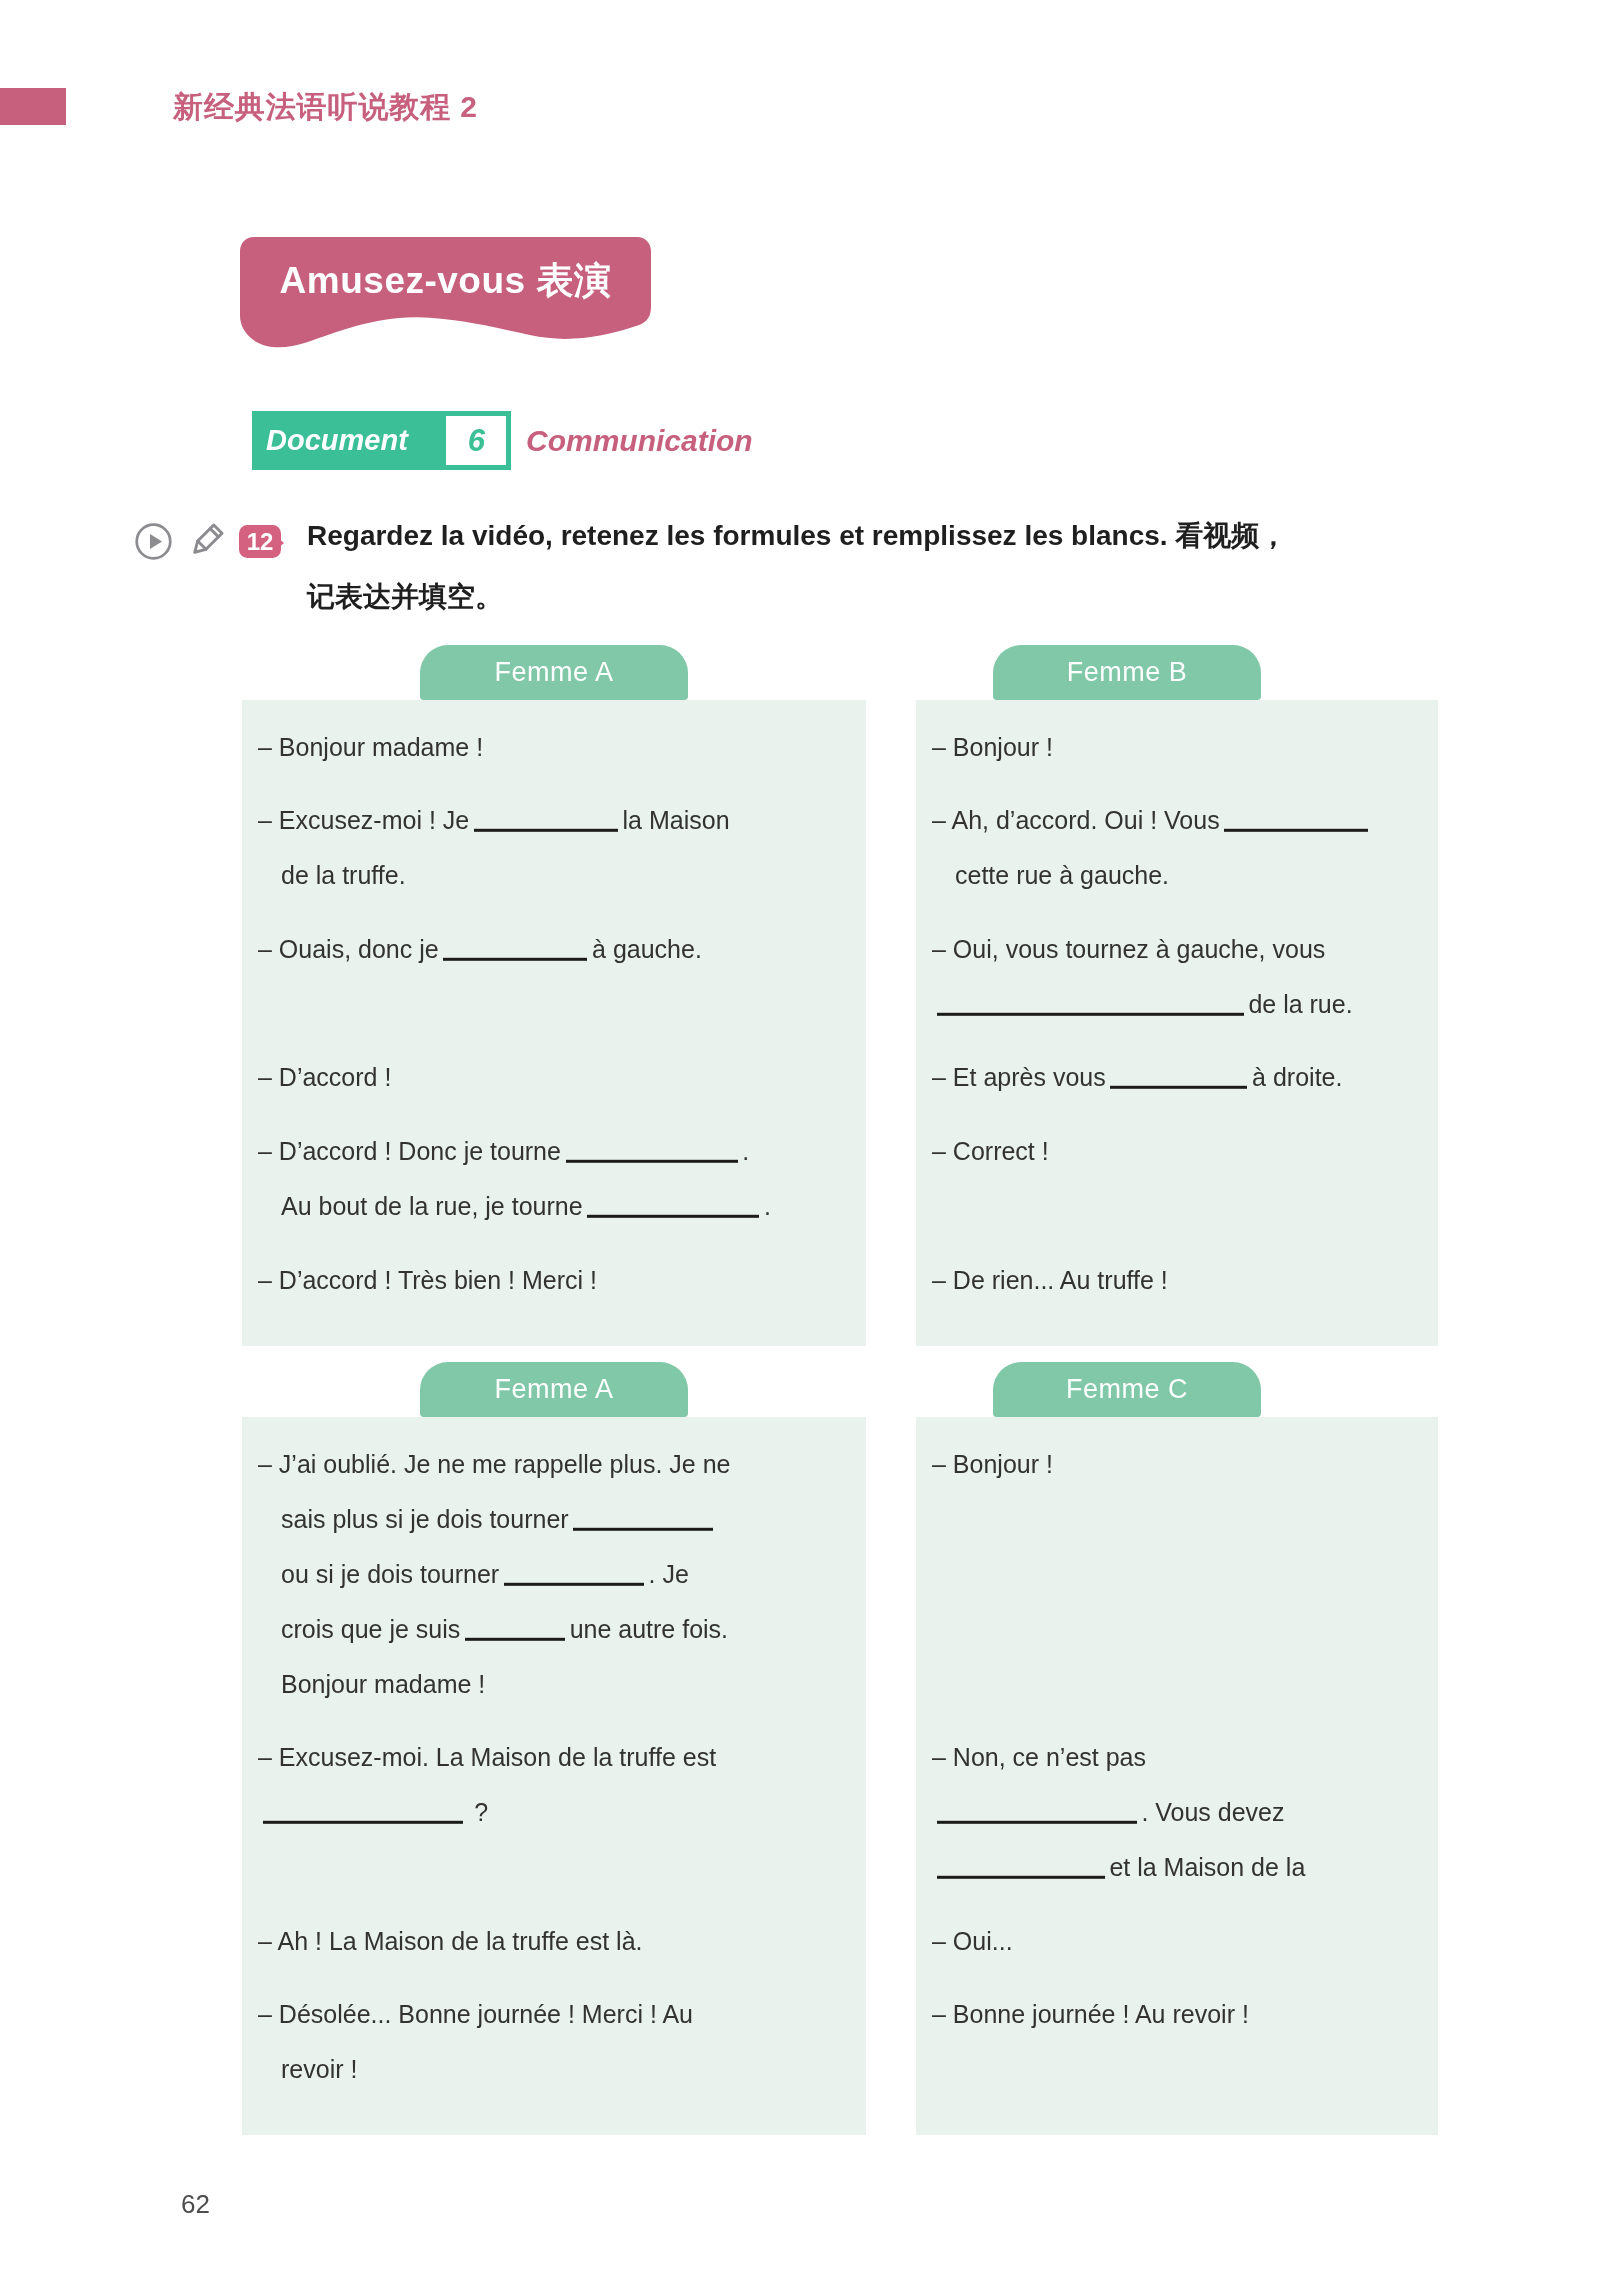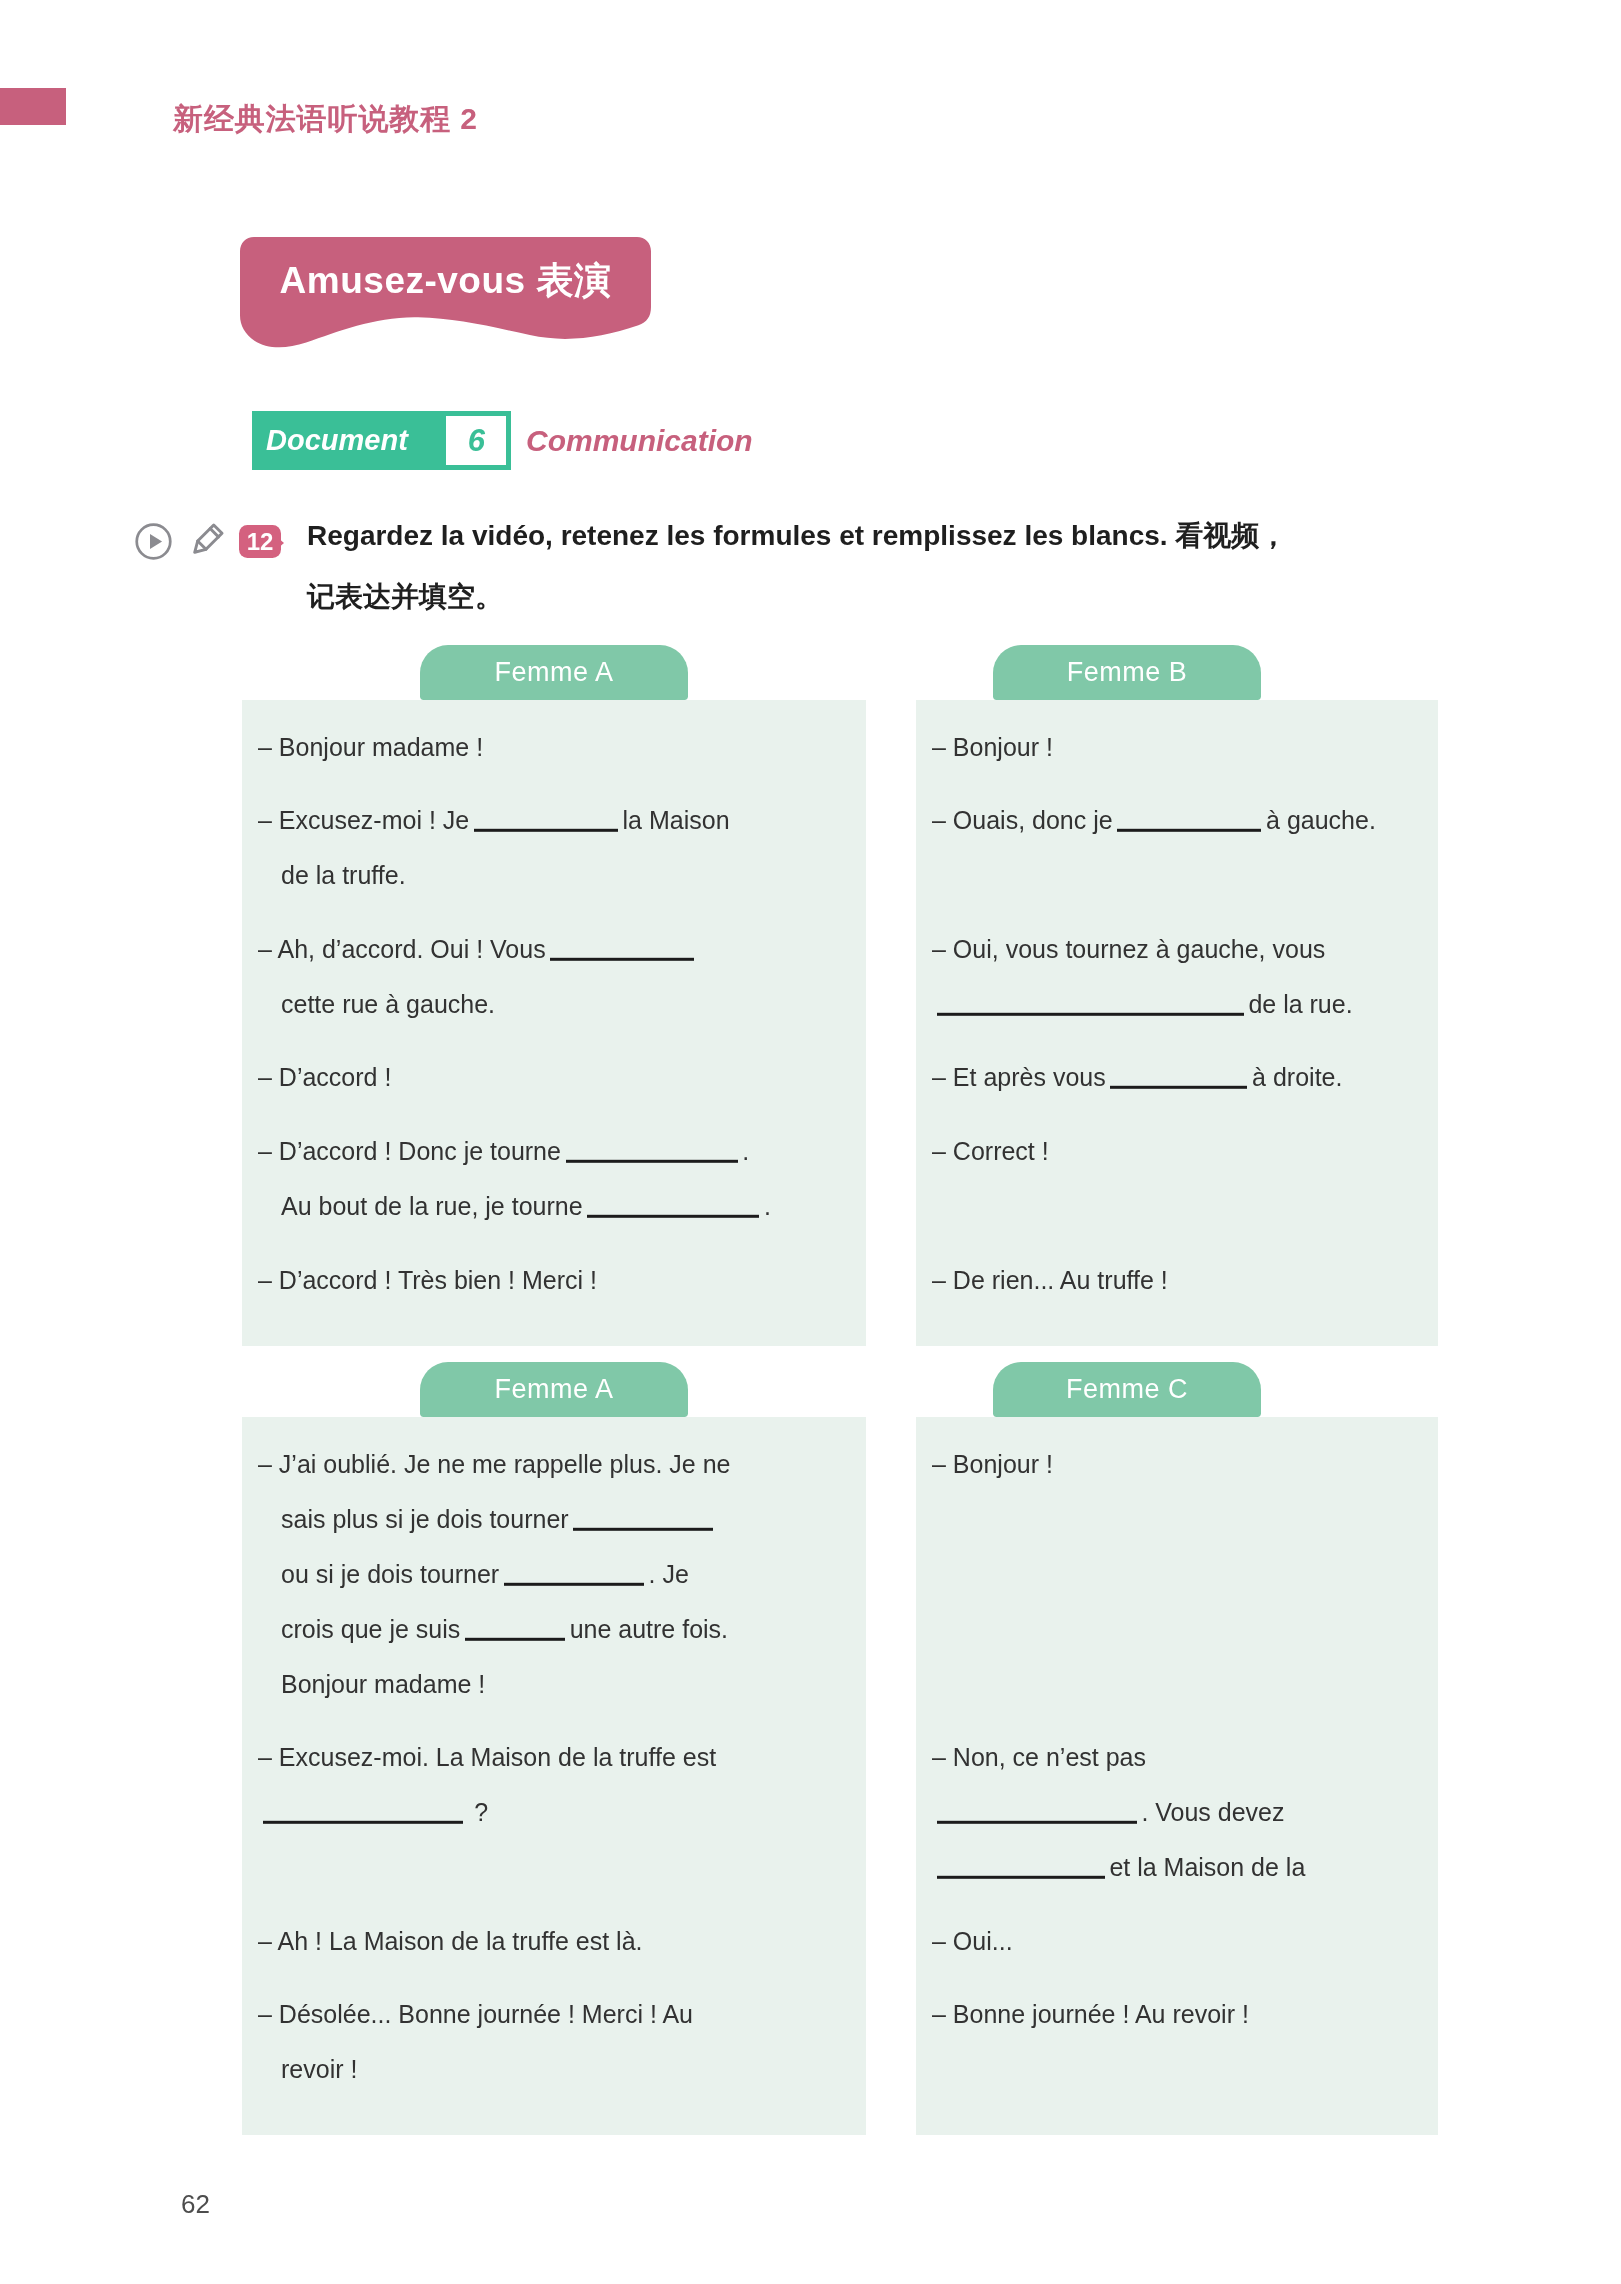--- a/index.html
+++ b/index.html
@@ -1,21 +1,21 @@
 <!DOCTYPE html>
 <html style="font-size:7.5px"><head>
 <meta charset="utf-8">
 <style>
   * { margin:0; padding:0; box-sizing:border-box; }
   html,body { width:1622px; height:2284px; background:#ffffff;
     font-family:"Liberation Sans", sans-serif; position:relative; overflow:hidden; }
 
   
   .header-bar { position:absolute; left:0; top:88px; width:66px; height:37px; background:#c7607d; }
-  .header-title { position:absolute; left:173px; top:100px; height:37px; line-height:37px;
+  .header-title { position:absolute; left:173px; top:88px; height:37px; line-height:37px;
     font-size:30px; font-weight:bold; color:#c7607d; letter-spacing:0.9px; }
 
   
   .banner { position:absolute; left:240px; top:237px; width:411px; height:114px; }
   .banner svg { position:absolute; left:0; top:0; width:100%; height:100%; }
   .banner-text { position:relative; width:100%; text-align:center; padding-top:18.6px;
     font-size:37px; font-weight:bold; color:#ffffff; letter-spacing:0.5px; }
 
   
   .doc-chip { position:absolute; left:252px; top:411px; width:259px; height:59px; background:#3abf97; }
@@ -123,27 +123,27 @@
         </div>
       </div>
       <div class="cell mt">
         <div class="utt">
           <div class="line first"><span>– Excusez-moi ! Je</span><span class="blank" style="width: 144px;"></span><span>la Maison</span></div>
           <div class="line cont"><span>de la truffe.</span></div>
         </div>
       </div>
       <div class="cell mt">
         <div class="utt">
-          <div class="line first"><span>– Ouais, donc je</span><span class="blank" style="width: 144px;"></span><span>à gauche.</span></div>
-        </div>
-      </div>
-      <div class="cell mt">
-        <div class="utt">
           <div class="line first"><span>– Ah, d’accord. Oui ! Vous</span><span class="blank" style="width: 144px;"></span></div>
           <div class="line cont"><span>cette rue à gauche.</span></div>
+        </div>
+      </div>
+      <div class="cell mt">
+        <div class="utt">
+          <div class="line first"><span>– Ouais, donc je</span><span class="blank" style="width: 144px;"></span><span>à gauche.</span></div>
         </div>
       </div>
       <div class="cell mt">
         <div class="utt">
           <div class="line first"><span>– Oui, vous tournez à gauche, vous</span></div>
           <div class="line flush"><span class="blank" style="width: 307px;"></span><span>de la rue.</span></div>
         </div>
       </div>
       <div class="cell mt">
         <div class="utt">

